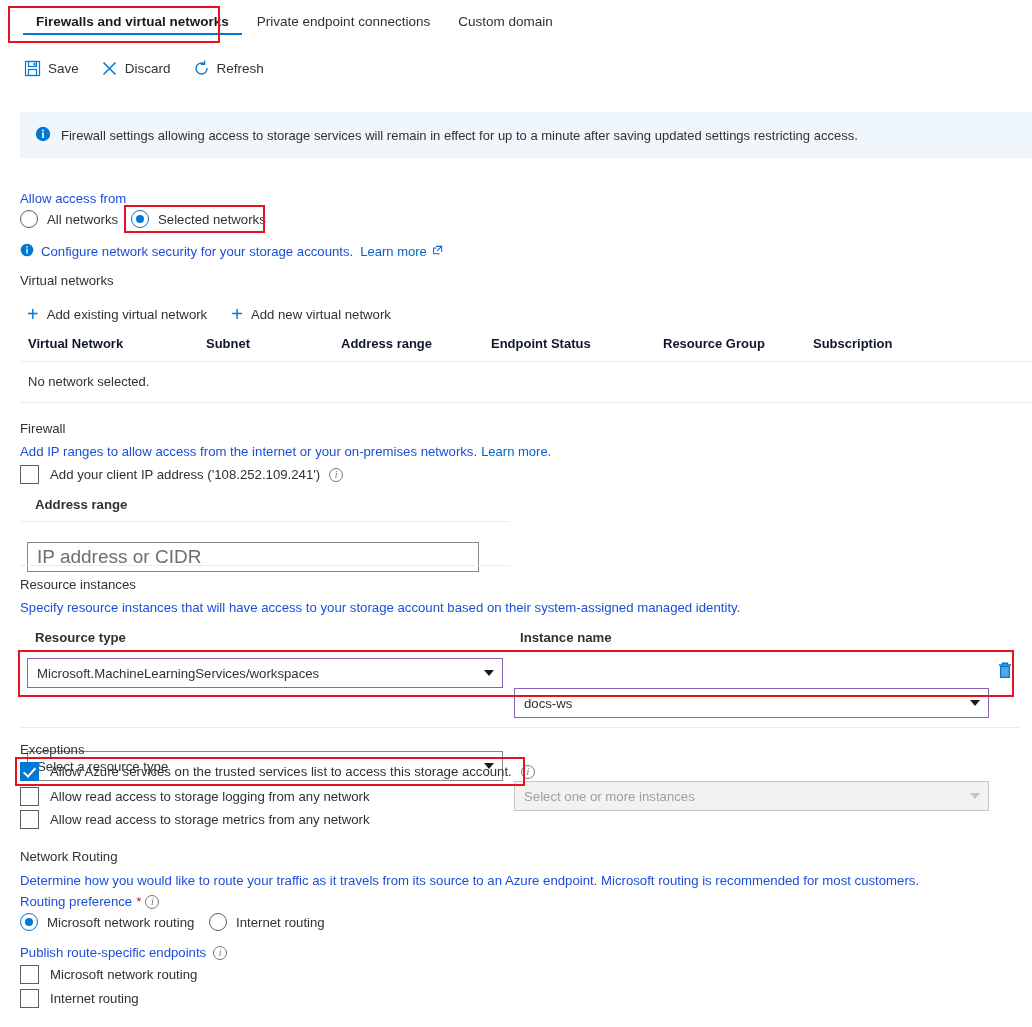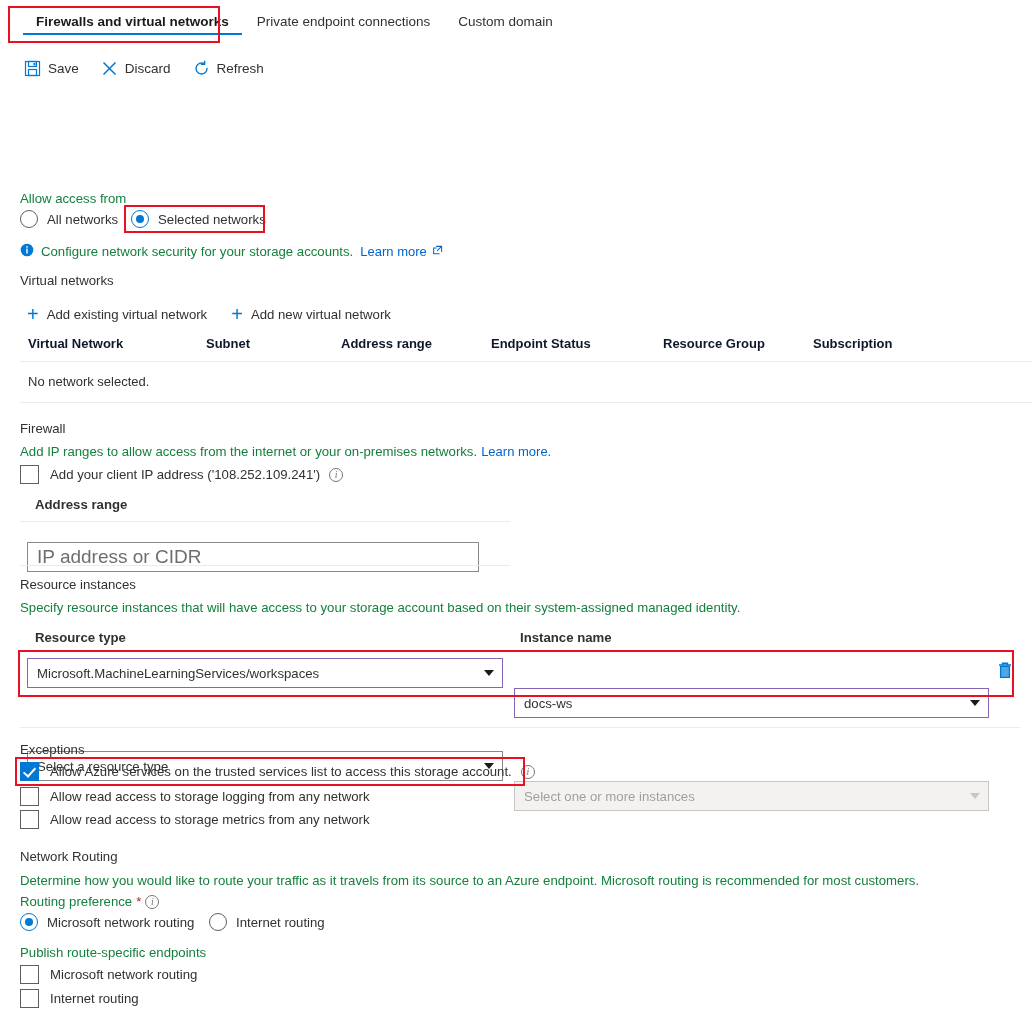--- a/index.html
+++ b/index.html
@@ -82,21 +82,21 @@
     height: 46px;
     background: #eff6fc;
     display: flex;
     align-items: center;
     padding-left: 15px;
     gap: 10px;
   }
   .banner-text { font-size: 13px; color: #323130; }
 
   
-  .lbl { font-size: 13.2px; color: #15803d; }
+  .lbl { font-size: 13.2px; color: #1d4ed8; }
   .sect-lbl { font-size: 13.2px; color: #323130; }
   .lnk { color: #0066cc; text-decoration: none; cursor: pointer; }
 
   .abs { position: absolute; }
 
   
   .radio-row { display: flex; align-items: center; }
   .radio {
     width: 18px; height: 18px;
     border-radius: 50%;
@@ -264,20 +264,30 @@
       <span>
         <svg width="17" height="17" viewBox="0 0 17 17">
           <path d="M14 8.5 A5.5 5.5 0 1 1 11.2 3.7" stroke="#0078d4" stroke-width="1.4" fill="none" stroke-linecap="round"></path>
           <path d="M11.6 1.2 L11.6 4.4 L8.5 4.4" stroke="#0078d4" stroke-width="1.4" fill="none" stroke-linecap="round" stroke-linejoin="round"></path>
         </svg>
       </span>
       <span>Refresh</span>
     </div>
   </div>
 
+  <div class="banner">
+    <span>
+      <svg width="16" height="16" viewBox="0 0 16 16">
+        <circle cx="8" cy="8" r="7.2" fill="#0078d4"></circle>
+        <rect x="7.2" y="6.4" width="1.6" height="5.6" fill="#fff"></rect>
+        <rect x="7.2" y="3.6" width="1.6" height="1.8" fill="#fff"></rect>
+      </svg>
+    </span>
+    <span class="banner-text">Firewall settings allowing access to storage services will remain in effect for up to a minute after saving updated settings restricting access.</span>
+  </div>
 
   <div class="abs lbl" style="left:20px; top:191px;">Allow access from</div>
 
   <div class="abs radio-row" style="left:20px; top:210px;">
     <span class="radio"></span>
     <span class="radio-lbl">All networks</span>
   </div>
 
   <div class="abs radio-row" style="left:131px; top:210px;">
     <span class="radio checked"></span>
@@ -412,21 +422,21 @@
 
   <div class="abs radio-row" style="left:20px; top:913px;">
     <span class="radio checked"></span>
     <span class="radio-lbl">Microsoft network routing</span>
   </div>
   <div class="abs radio-row" style="left:209px; top:913px;">
     <span class="radio"></span>
     <span class="radio-lbl">Internet routing</span>
   </div>
 
-  <div class="abs" style="left:20px; top:945px; display:flex; align-items:flex-start; gap:7px;flex-direction:column;">
+  <div class="abs" style="left:20px; top:945px; display:flex; align-items:flex-end; gap:7px;">
     <span class="lbl">Publish route-specific endpoints</span>
     <span class="info-i">i</span>
   </div>
 
   <div class="abs cb-row" style="left:20px; top:965px;">
     <span class="cb"></span>
     <span class="cb-lbl">Microsoft network routing</span>
   </div>
   <div class="abs cb-row" style="left:20px; top:989px;">
     <span class="cb"></span>

